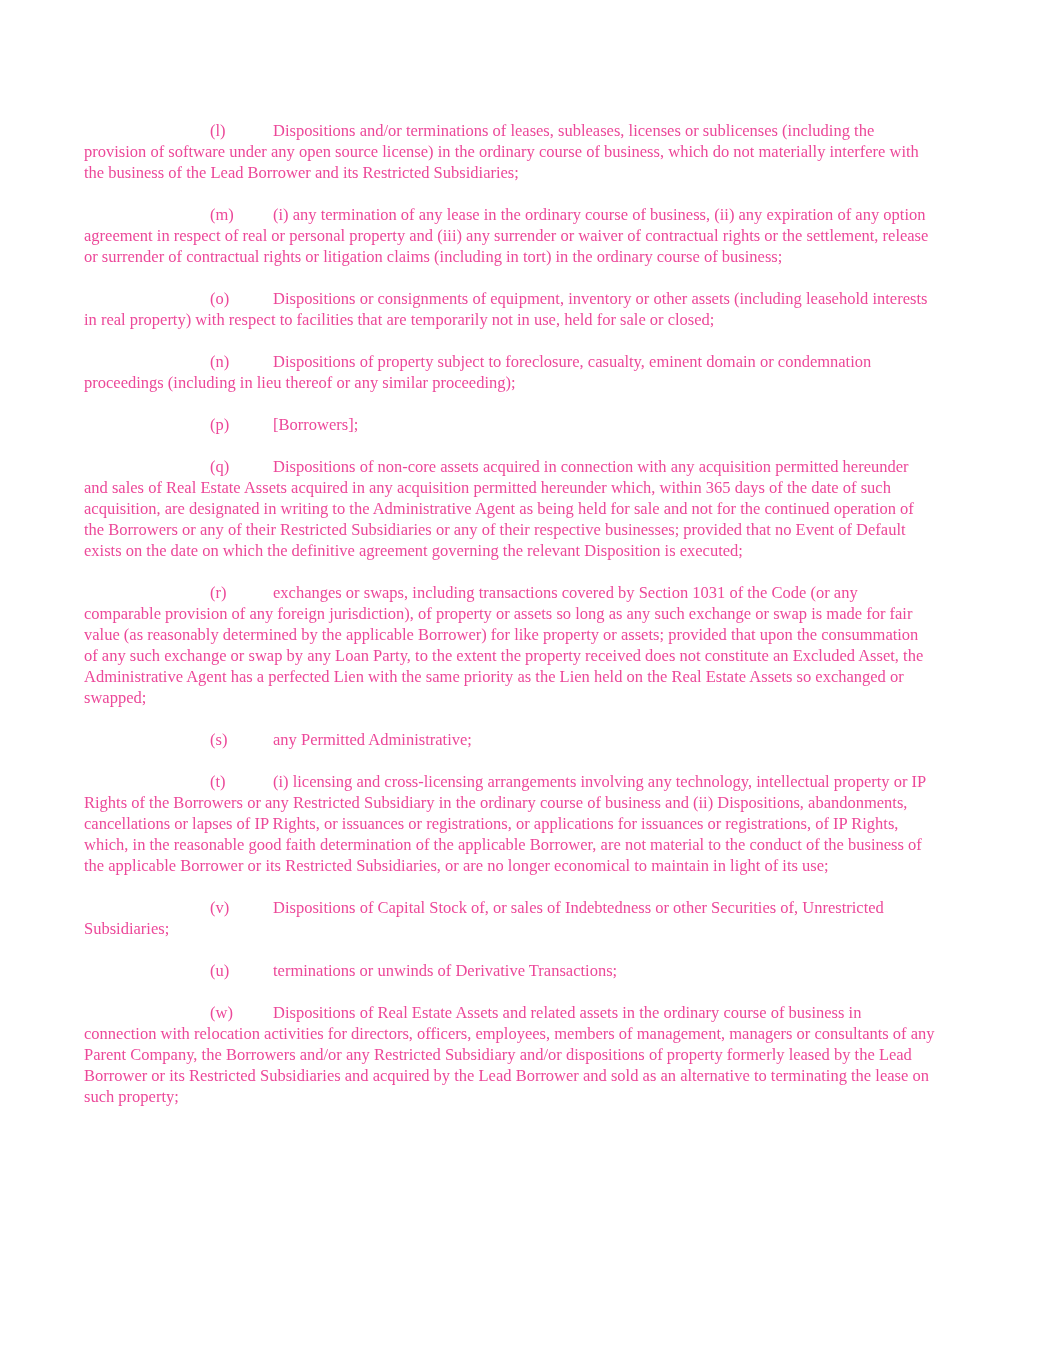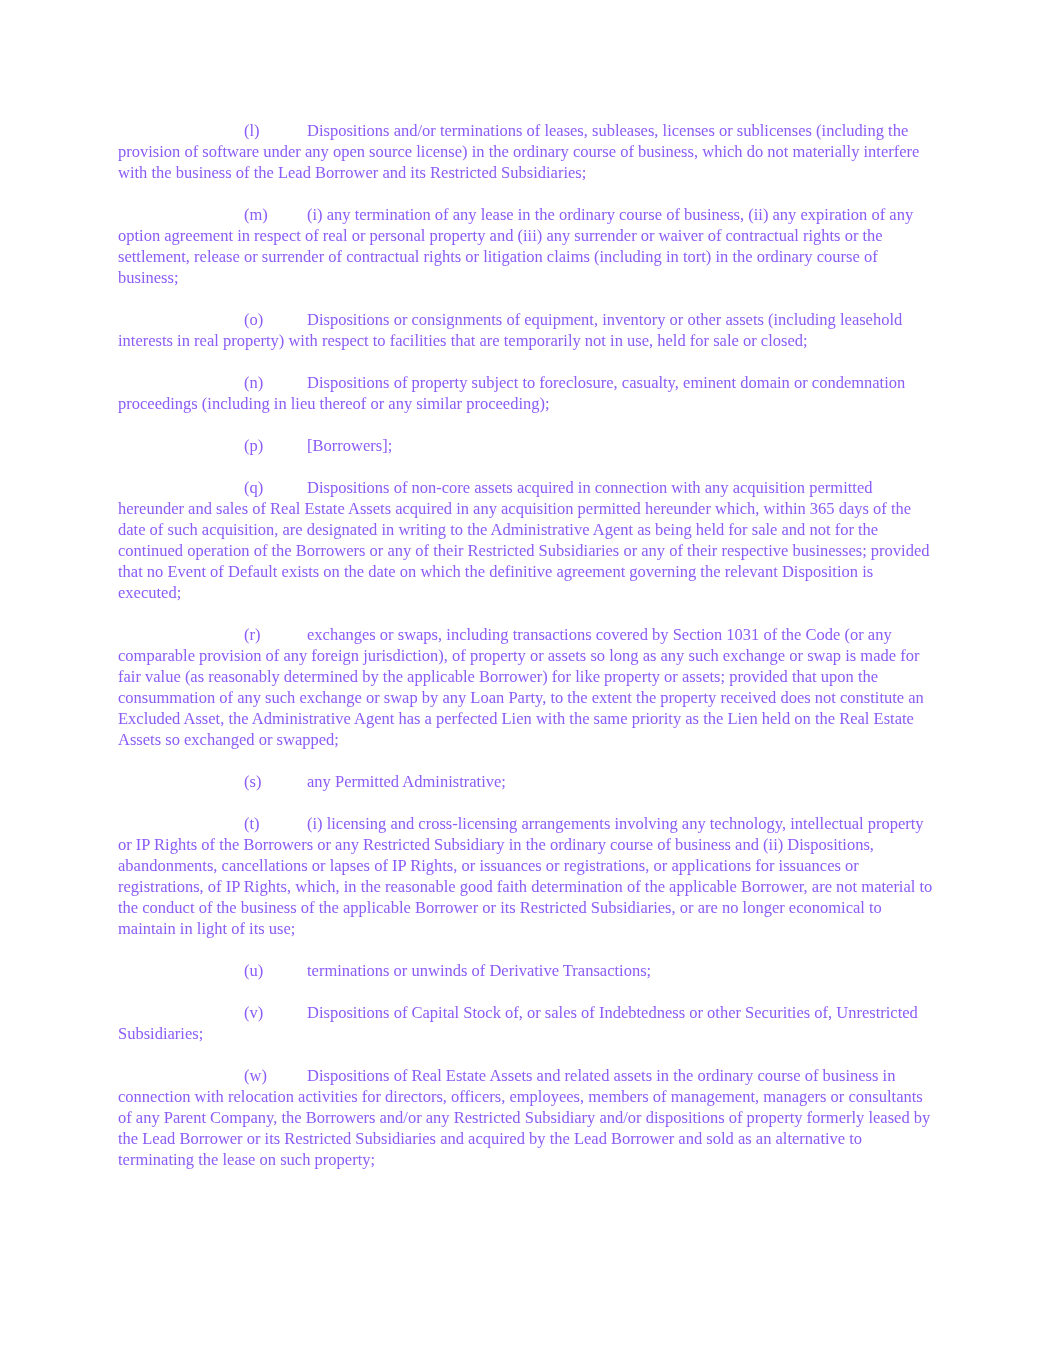--- a/index.html
+++ b/index.html
@@ -10,25 +10,25 @@
   body {
     width: 1055px;
     min-height: 1365px;
   }
   .page {
     position: relative;
     width: 1055px;
     min-height: 1365px;
     box-sizing: border-box;
     background: #ffffff;
-    color: #8b5cf6;
+    color: #ec4899;
     font-family: "Liberation Serif", "DejaVu Serif", serif;
     font-size: 16.5px;
     line-height: 21px;
-    padding: 120px 119px 80px 118px;
+    padding: 120px 119px 80px 84px;
     text-align: left;
   }
   .para {
     margin: 0 0 21px 0;
     text-indent: 126px;
     white-space: normal;
     word-spacing: normal;
   }
   .para .label {
     display: inline-block;
@@ -46,17 +46,17 @@
   <div class="doc-body">
       <p class="para"><span class="label">(l)</span><span class="body-text">Dispositions and/or terminations of leases, subleases, licenses or sublicenses (including the provision of software under any open source license) in the ordinary course of business, which do not materially interfere with the business of the Lead Borrower and its Restricted Subsidiaries;</span></p>
       <p class="para"><span class="label">(m)</span><span class="body-text">(i) any termination of any lease in the ordinary course of business, (ii) any expiration of any option agreement in respect of real or personal property and (iii) any surrender or waiver of contractual rights or the settlement, release or surrender of contractual rights or litigation claims (including in tort) in the ordinary course of business;</span></p>
       <p class="para"><span class="label">(o)</span><span class="body-text">Dispositions or consignments of equipment, inventory or other assets (including leasehold interests in real property) with respect to facilities that are temporarily not in use, held for sale or closed;</span></p>
       <p class="para"><span class="label">(n)</span><span class="body-text">Dispositions of property subject to foreclosure, casualty, eminent domain or condemnation proceedings (including in lieu thereof or any similar proceeding);</span></p>
       <p class="para"><span class="label">(p)</span><span class="body-text">[Borrowers];</span></p>
       <p class="para"><span class="label">(q)</span><span class="body-text">Dispositions of non-core assets acquired in connection with any acquisition permitted hereunder and sales of Real Estate Assets acquired in any acquisition permitted hereunder which, within 365 days of the date of such acquisition, are designated in writing to the Administrative Agent as being held for sale and not for the continued operation of the Borrowers or any of their Restricted Subsidiaries or any of their respective businesses; provided that no Event of Default exists on the date on which the definitive agreement governing the relevant Disposition is executed;</span></p>
       <p class="para"><span class="label">(r)</span><span class="body-text">exchanges or swaps, including transactions covered by Section 1031 of the Code (or any comparable provision of any foreign jurisdiction), of property or assets so long as any such exchange or swap is made for fair value (as reasonably determined by the applicable Borrower) for like property or assets; provided that upon the consummation of any such exchange or swap by any Loan Party, to the extent the property received does not constitute an Excluded Asset, the Administrative Agent has a perfected Lien with the same priority as the Lien held on the Real Estate Assets so exchanged or swapped;</span></p>
       <p class="para"><span class="label">(s)</span><span class="body-text">any Permitted Administrative;</span></p>
       <p class="para"><span class="label">(t)</span><span class="body-text">(i) licensing and cross-licensing arrangements involving any technology, intellectual property or IP Rights of the Borrowers or any Restricted Subsidiary in the ordinary course of business and (ii) Dispositions, abandonments, cancellations or lapses of IP Rights, or issuances or registrations, or applications for issuances or registrations, of IP Rights, which, in the reasonable good faith determination of the applicable Borrower, are not material to the conduct of the business of the applicable Borrower or its Restricted Subsidiaries, or are no longer economical to maintain in light of its use;</span></p>
+      <p class="para"><span class="label">(v)</span><span class="body-text">Dispositions of Capital Stock of, or sales of Indebtedness or other Securities of, Unrestricted Subsidiaries;</span></p>
       <p class="para"><span class="label">(u)</span><span class="body-text">terminations or unwinds of Derivative Transactions;</span></p>
-      <p class="para"><span class="label">(v)</span><span class="body-text">Dispositions of Capital Stock of, or sales of Indebtedness or other Securities of, Unrestricted Subsidiaries;</span></p>
       <p class="para"><span class="label">(w)</span><span class="body-text">Dispositions of Real Estate Assets and related assets in the ordinary course of business in connection with relocation activities for directors, officers, employees, members of management, managers or consultants of any Parent Company, the Borrowers and/or any Restricted Subsidiary and/or dispositions of property formerly leased by the Lead Borrower or its Restricted Subsidiaries and acquired by the Lead Borrower and sold as an alternative to terminating the lease on such property;</span></p>
     </div>
 </div>
 
 </body></html>

